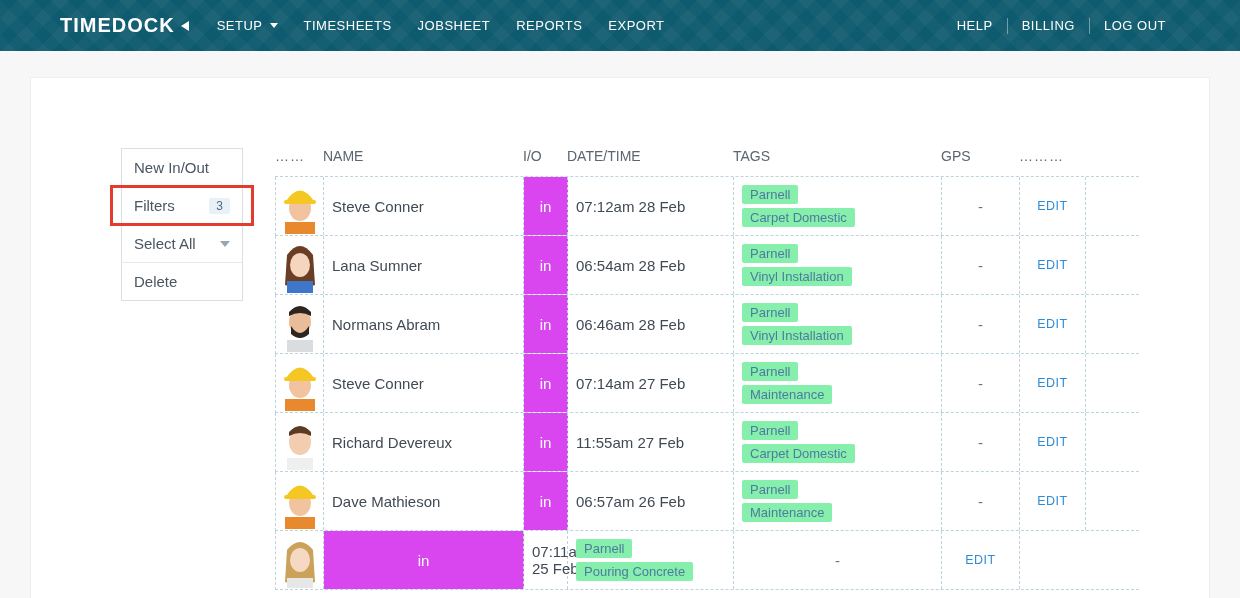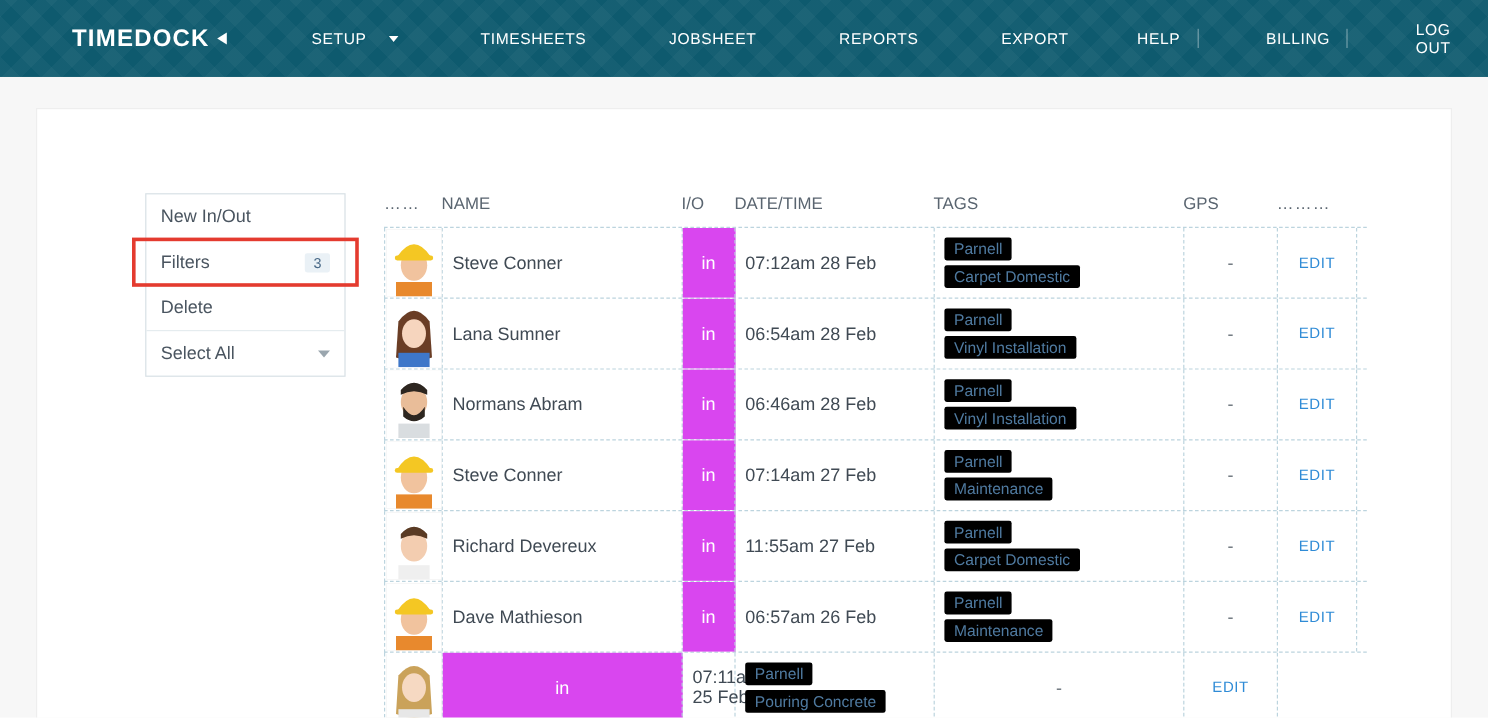--- a/index.html
+++ b/index.html
@@ -7,21 +7,21 @@
     font-family: "Segoe UI", Arial, sans-serif;
     background: #f7f7f7;
     width: 1240px;
     height: 598px;
     overflow: hidden;
   }
   
   .header {
     background: linear-gradient(#0e5a6e, #0e5a6e);
     background-color: #0d5466;
-    height: 64px;
+    height: 51px;
     display: flex;
     align-items: center;
     color: #fff;
     font-size: 13px;
     letter-spacing: .5px;
     padding: 0 60px 0 60px;
     position: relative;
   }
   .header::before{
     content:"";
@@ -45,21 +45,21 @@
   }
   .logo-caret{
     display:inline-block;
     width:0;height:0;
     border-top:5px solid transparent;
     border-bottom:5px solid transparent;
     border-right:8px solid #fff;
     margin-left:2px;
   }
   .nav { display:flex; gap:26px; align-items:center; position:relative; z-index:1;}
-  .nav-item { cursor:pointer; display:flex; align-items:center; gap:18px;margin-left:43px;}
+  .nav-item { cursor:pointer; display:flex; align-items:center; gap:7px;}
   .caret-down {
     display:inline-block; width:0;height:0;
     border-left:4px solid transparent;
     border-right:4px solid transparent;
     border-top:5px solid #fff;
   }
   .nav-right { margin-left:auto; display:flex; align-items:center; position:relative; z-index:1;}
   .nav-right .nav-item { padding:0 14px;}
   .nav-sep { width:1px; height:16px; background:rgba(255,255,255,.4);}
   
@@ -67,21 +67,21 @@
     background:#fff;
     margin: 26px 30px 0 30px;
     height: 540px;
     padding: 70px 70px 0 90px;
     border:1px solid #eee;
     display:flex;
     gap:32px;
   }
   
   .side-menu {
-    width:167px;
+    width:122px;
     border:1px solid #d8e0e5;
     align-self:flex-start;
     font-size:15px;
     color:#4a5560;
   }
   .side-item {
     padding:10px 12px;
     border-bottom:1px solid #e5ecef;
     display:flex;
     align-items:center;
@@ -150,21 +150,21 @@
     overflow:hidden;
   }
   .io-cell{
     background:#d946ef;
     color:#fff;
     justify-content:center;
     font-size:15px;
   }
   .tags-cell{flex-direction:column;align-items:flex-start;gap:4px;padding:8px 8px;}
   .tag{
-    background:#000000;
+    background:#86efac;
     color:#4f7aa0;
     font-size:13px;
     padding:2px 8px;
     border-radius:2px;
     text-align:right;
   }
   .gps-cell{justify-content:center;color:#6a737b;}
   .edit-cell{justify-content:center;}
   .edit-link{color:#2f8bd6;font-size:12.5px;letter-spacing:.5px;cursor:pointer;}
   
@@ -216,25 +216,25 @@
   <div class="side-menu">
     <div class="side-item">
       <span>New In/Out</span>
     </div>
     <div class="side-item filters-row">
       <span>Filters</span>
       <span class="filter-badge">3</span>
       <span class="filters-highlight"></span>
     </div>
     <div class="side-item">
-      <span>Delete</span>
-    </div>
-    <div class="side-item">
       <span>Select All</span>
       <span class="caret-gray"></span>
+    </div>
+    <div class="side-item">
+      <span>Delete</span>
     </div>
   </div>
 
   <div class="table-wrap">
     <div class="thead">
       <div class="dot-underline">……</div>
       <div>NAME</div>
       <div>I/O</div>
       <div>DATE/TIME</div>
       <div>TAGS</div>

